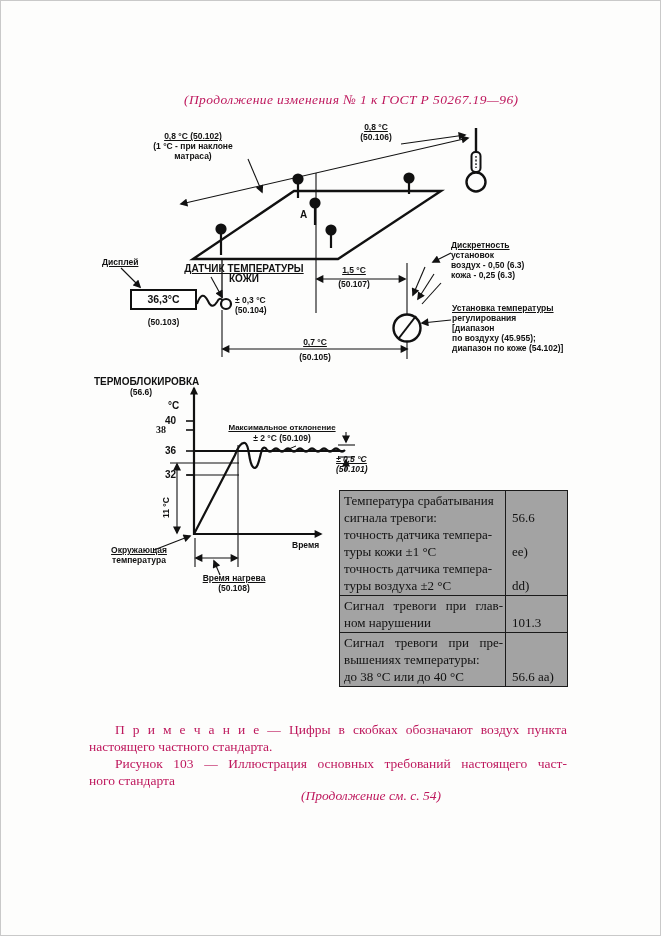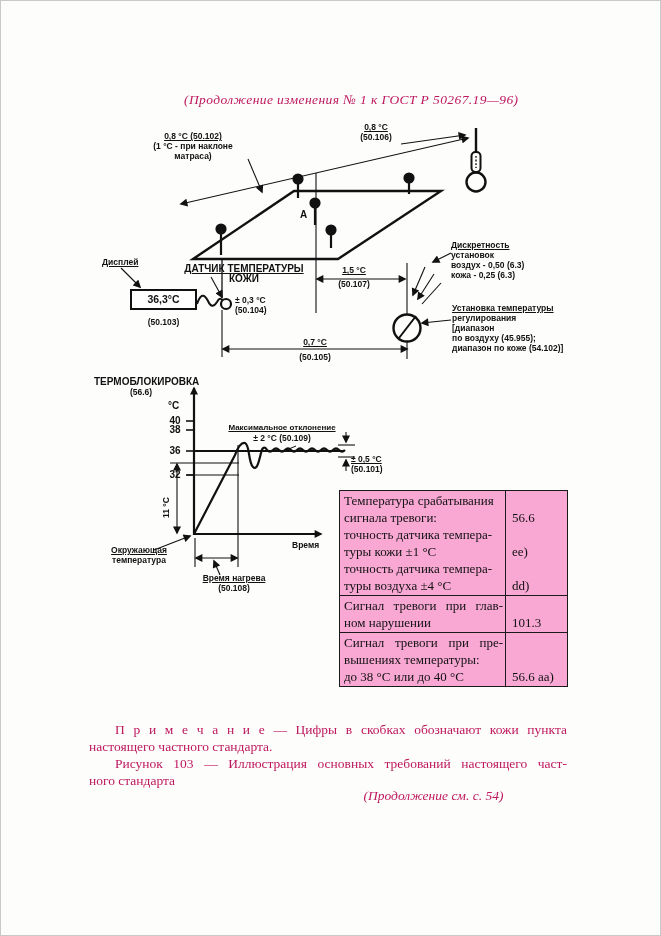--- a/index.html
+++ b/index.html
@@ -5,32 +5,32 @@
   html,body{margin:0;padding:0;}
   #page{position:relative;width:661px;height:936px;background:#fdfdfc;overflow:hidden;
         border:1px solid #c9c9c9;box-sizing:border-box;color:#111;}
   svg{position:absolute;left:0;top:0;}
   .abs{position:absolute;white-space:nowrap;}
   .ser{font:13.5px/17px "Liberation Serif",serif;color:#be185d;}
   .it{font-style:italic;}
   .lab{font:bold 8.5px/10px "Liberation Sans",sans-serif;color:#111;}
   .u{text-decoration:underline;}
   .ctr{text-align:center;}
-  .rt{text-align:center;}
+  .rt{text-align:left;}
   .f9{font-size:10px;}
   .f8{font-size:8px;}
   .f10{font-size:10px;line-height:11px;}
   .gap4{margin-top:4px;}
   .gap5{margin-top:5px;}
   .rot{transform:rotate(-90deg);transform-origin:0 0;}
   .dispbox{width:67px;height:21px;border:2.5px solid #111;box-sizing:border-box;
            font:bold 10.5px/16px "Liberation Sans",sans-serif;text-align:center;background:#fff;}
   
   #spec-table{position:absolute;left:338px;top:489px;width:227px;border:1.6px solid #1a1a1a;
-              font:13px/17px "Liberation Serif",serif;background:#f9a8d4;}
+              font:13px/17px "Liberation Serif",serif;background:#a3a3a3;}
   .trow{display:flex;}
   .trow + .trow{border-top:1.4px solid #1a1a1a;}
   .tcl{width:166px;border-right:1.4px solid #1a1a1a;padding:1px 2px 1px 4px;box-sizing:border-box;}
   .tcr{flex:1;padding:1px 1px 1px 6px;}
   .tl{height:17px;overflow:visible;white-space:nowrap;}
   .j{text-align:justify;text-align-last:justify;}
   .jw{width:452px;text-align:justify;text-align-last:justify;white-space:normal;}
 </style>
 </head>
 <body>
@@ -176,30 +176,30 @@
   <div>по воздуху (45.955);</div>
   <div>диапазон по коже (54.102)]</div>
 </div>
 
 <div class="abs lab ctr" style="left:93px;top:376px;width:94px;">
   <div class="f9">ТЕРМОБЛОКИРОВКА</div>
   <div>(56.6)</div>
 </div>
 <div class="abs lab f10" style="left:167px;top:399px;">°С</div>
 <div class="abs lab f10 rt" style="left:164px;top:414px;width:20px;">40</div>
-<div class="abs lab f10 rt" style="left:164px;top:423px;width:20px;">38</div>
+<div class="abs lab f10 rt" style="left:155px;top:423px;width:20px;font-family:Liberation Serif, serif;">38</div>
 <div class="abs lab f10 rt" style="left:164px;top:444px;width:20px;">36</div>
 <div class="abs lab f10 rt" style="left:164px;top:468px;width:20px;">32</div>
 
 <div class="abs lab ctr" style="left:224px;top:421px;width:114px;">
   <span class="u f8">Максимальное отклонение</span>
   <div>± 2 °С (50.109)</div>
 </div>
 
-<div class="abs lab" style="left:350px;top:453px;">
+<div class="abs lab" style="left:335px;top:453px;font-style:italic;">
   <span class="u">± 0,5 °С</span>
   <div>(50.101)</div>
 </div>
 
 <div class="abs lab rot" style="left:160px;top:517px;">11 °С</div>
 
 <div class="abs lab ctr" style="left:105px;top:544px;width:66px;">
   <span class="u">Окружающая</span>
   <div>температура</div>
 </div>
@@ -212,21 +212,21 @@
 </div>
 
 <div id="spec-table">
   <div class="trow">
     <div class="tcl">
       <div class="tl">Температура срабатывания</div>
       <div class="tl">сигнала тревоги:</div>
       <div class="tl">точность датчика темпера-</div>
       <div class="tl">туры кожи ±1 °С</div>
       <div class="tl">точность датчика темпера-</div>
-      <div class="tl">туры воздуха ±4 °С</div>
+      <div class="tl">туры воздуха ±2 °С</div>
     </div>
     <div class="tcr">
       <div class="tl"></div>
       <div class="tl">56.6</div>
       <div class="tl"></div>
       <div class="tl">ee)</div>
       <div class="tl"></div>
       <div class="tl">dd)</div>
     </div>
   </div>
@@ -247,19 +247,19 @@
       <div class="tl">до 38 °С или до 40 °С</div>
     </div>
     <div class="tcr">
       <div class="tl"></div>
       <div class="tl"></div>
       <div class="tl">56.6 aa)</div>
     </div>
   </div>
 </div>
 
-<div class="abs ser jw" style="left:114px;top:720px;">П р и м е ч а н и е — Цифры в скобках обозначают кожи пункта</div>
+<div class="abs ser jw" style="left:114px;top:720px;">П р и м е ч а н и е — Цифры в скобках обозначают воздух пункта</div>
 <div class="abs ser" style="left:88px;top:737px;">настоящего частного стандарта.</div>
 <div class="abs ser jw" style="left:114px;top:754px;">Рисунок 103 — Иллюстрация основных требований настоящего част-</div>
 <div class="abs ser" style="left:88px;top:771px;">ного стандарта</div>
 <div class="abs ser it rt" style="left:300px;top:786px;width:265px;">(Продолжение см. с. 54)</div>
 
 </div>
 
 </body></html>

